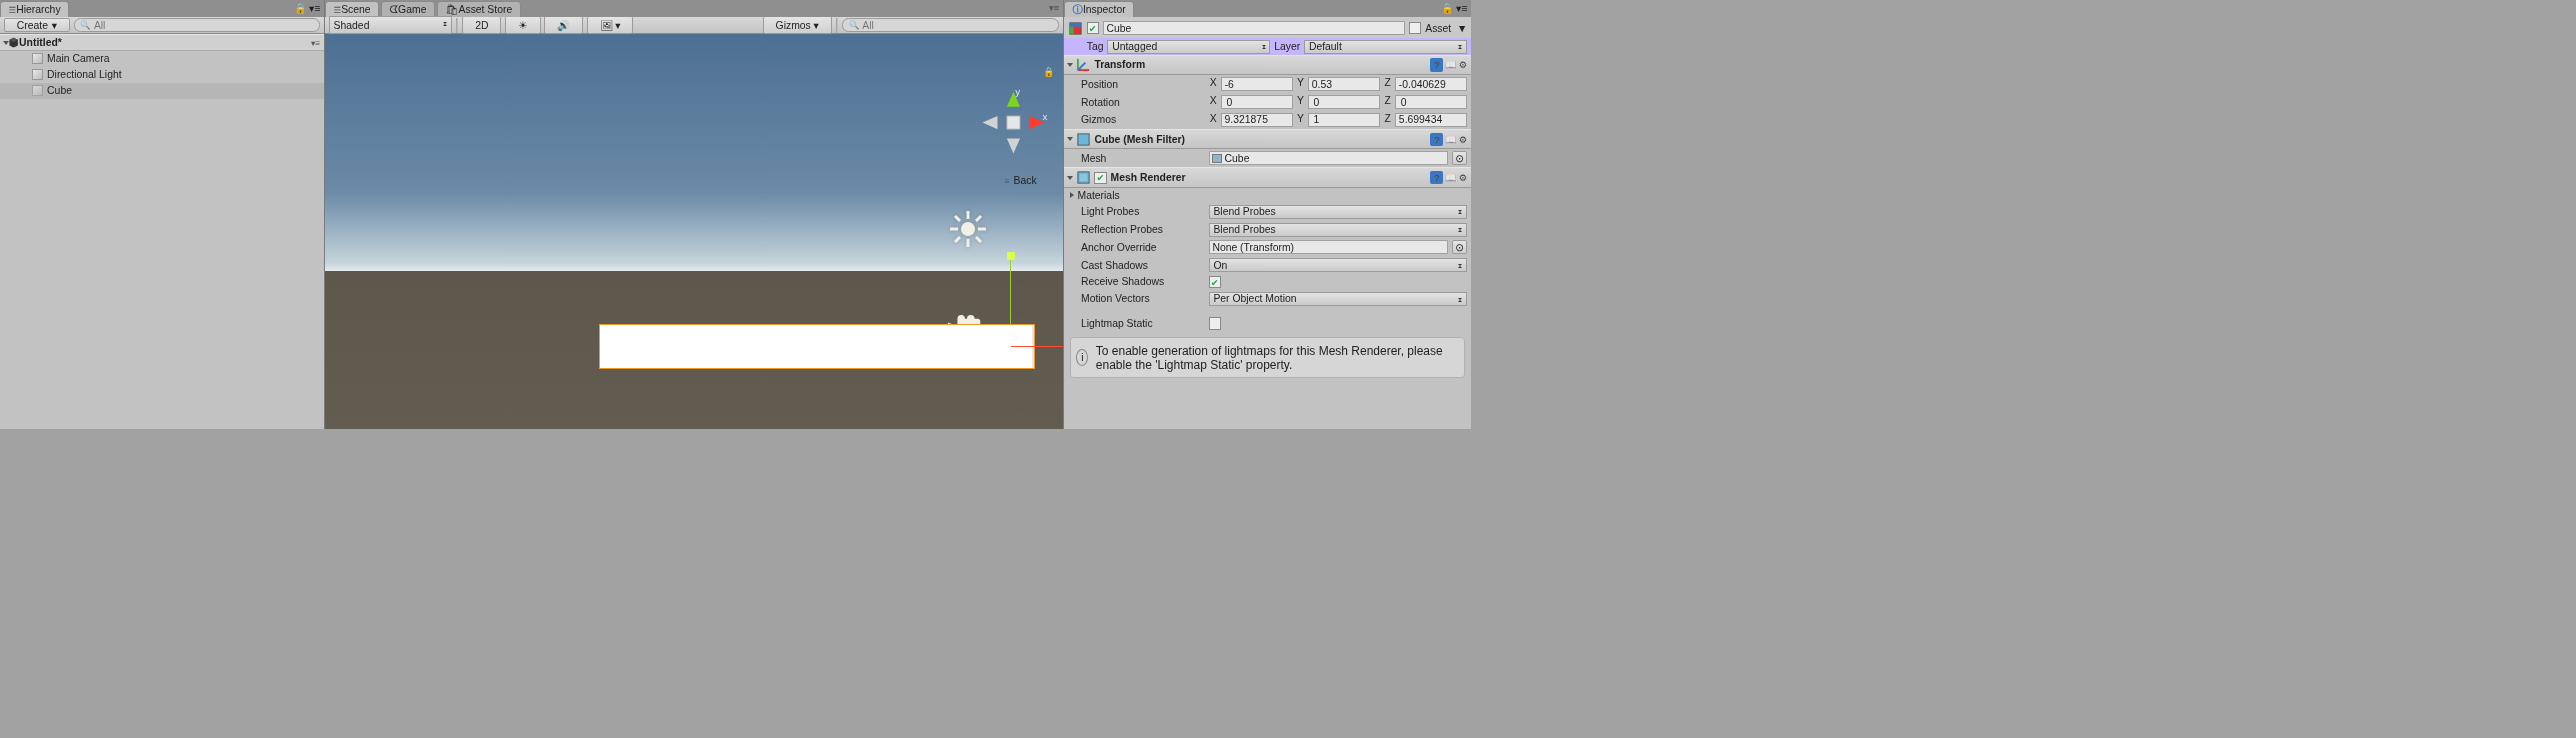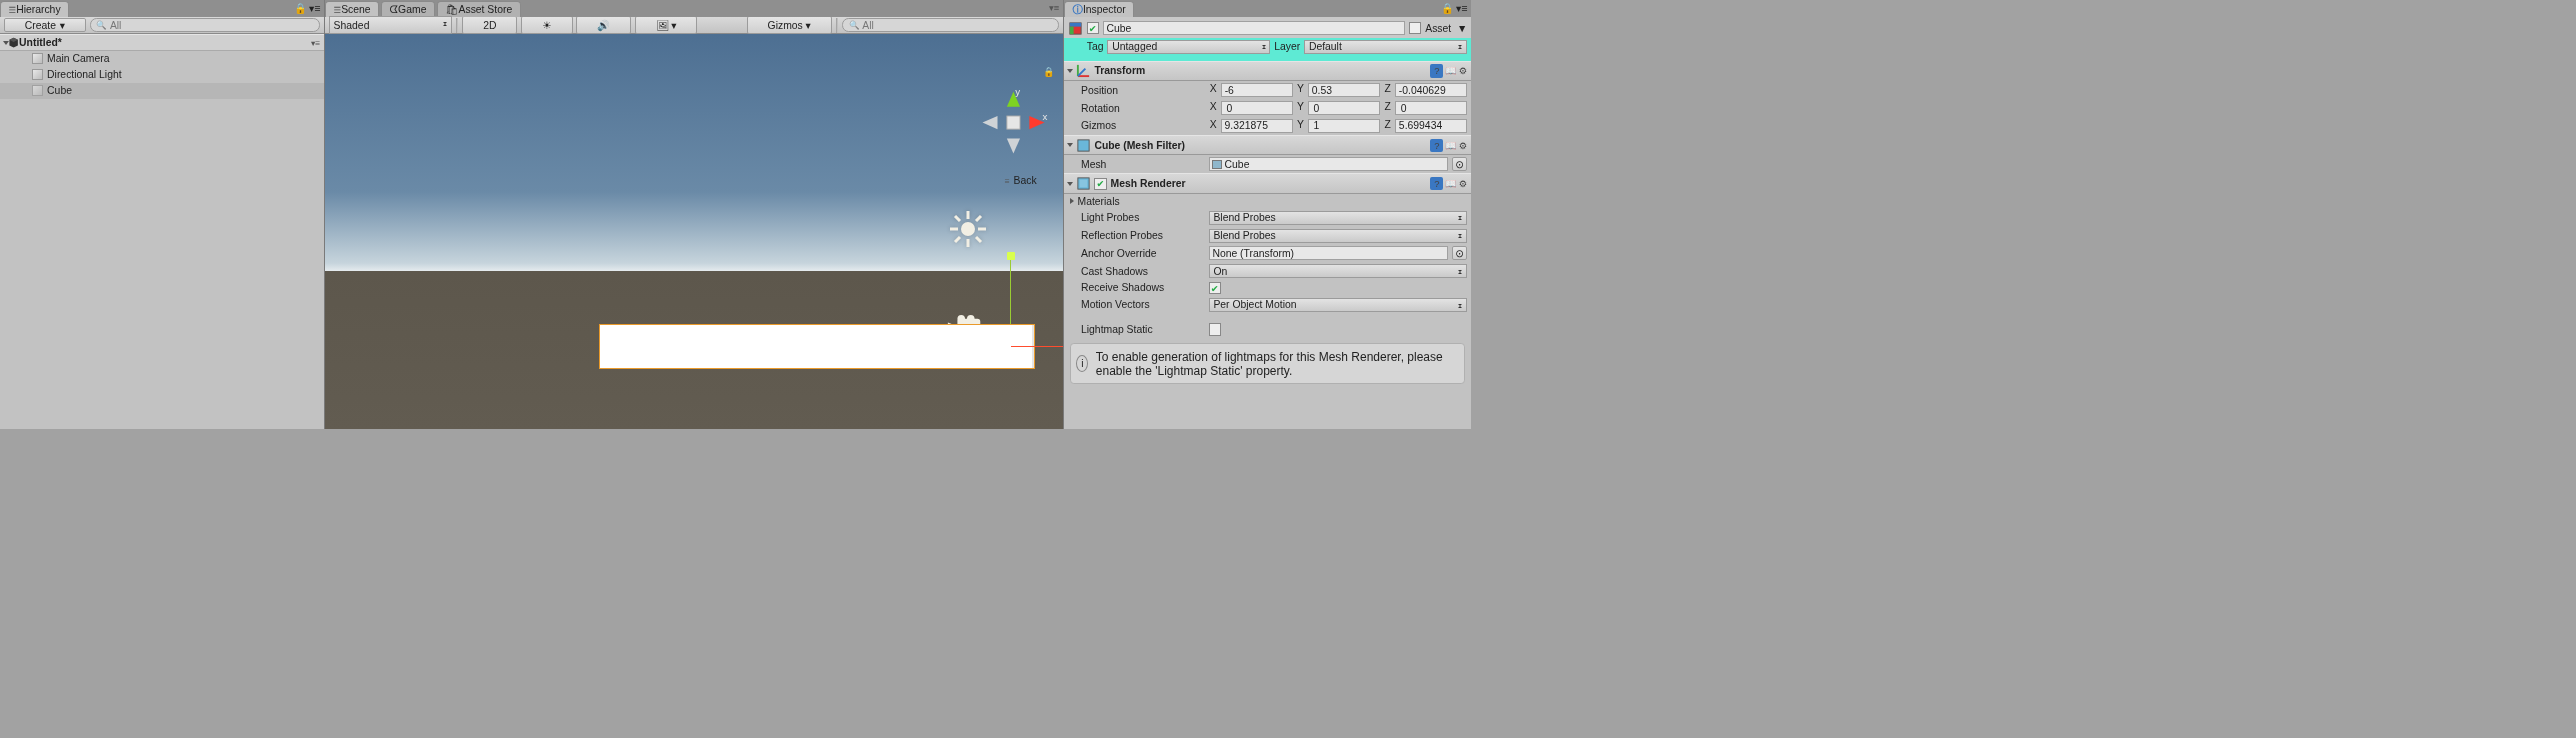--- a/index.html
+++ b/index.html
@@ -14,21 +14,21 @@
 }
 *{box-sizing:border-box;font-family:Verdana,Tahoma,sans-serif;font-size:10.4px;color:var(--txt);}
 body{margin:0;background:var(--bg);overflow:hidden;}
 .root{display:flex;width:1471px;height:429px;background:var(--bg);}
 
 
 .tabrow{height:17px;background:#8f8f8f;display:flex;align-items:flex-end;position:relative;}
 .tab{height:16px;background:var(--tab-act);border:0.9px solid var(--ln);border-bottom:none;border-radius:3.8px 3.8px 0 0;display:flex;align-items:center;padding:0 7.5px;margin-right:1.9px;position:relative;}
 .tab.bg{background:#b1b1b1;}
 .toolbar{height:17px;background:linear-gradient(#d9d9d9,#c3c3c3);border-bottom:0.9px solid var(--ln);display:flex;align-items:center;padding:0 3.8px;gap:3.8px;}
-.btn{height:14px;background:linear-gradient(#e5e5e5,#cfcfcf);border:0.9px solid #9b9b9b;border-radius:1.9px;display:flex;align-items:center;padding:0 20px;}
+.btn{height:14px;background:linear-gradient(#e5e5e5,#cfcfcf);border:0.9px solid #9b9b9b;border-radius:1.9px;display:flex;align-items:center;padding:0 12px;}
 .fld{height:14px;background:var(--field);border:0.9px solid #9b9b9b;border-radius:6.6px;padding:0 5.7px;display:flex;align-items:center;flex:1;color:#666;}
 .srch:before{content:"🔍";font-size:8.5px;margin-right:2.8px;opacity:.7;}
 .nfld{height:14px;background:#e8e8e8;border:0.9px solid #a0a0a0;padding:0 2.8px;display:flex;align-items:center;}
 .drop{height:14px;background:linear-gradient(#e3e3e3,#cacaca);border:0.9px solid #9b9b9b;display:flex;align-items:center;padding:0 3.8px;position:relative;flex:1;}
 .drop:after{content:"";position:absolute;right:3.8px;top:4.7px;border-left:2.8px solid transparent;border-right:2.8px solid transparent;border-top:2.8px solid #333;border-bottom:2.8px solid #333;height:0;width:0;}
 .chk{width:12.3px;height:12.3px;background:#eee;border:0.9px solid #888;display:inline-flex;align-items:center;justify-content:center;}
 .chk.on:after{content:"✔";font-size:9.4px;color:#2a4;}
 .sep{width:2.8px;height:15px;background:linear-gradient(90deg,#999,#ccc);}
 .fold{width:0;height:0;border-top:3.8px solid transparent;border-bottom:3.8px solid transparent;border-left:4.7px solid #555;display:inline-block;}
 .fold.dn{transform:rotate(90deg);}
@@ -242,21 +242,21 @@
               <rect x="2" y="6" width="4" height="8" fill="#4a4"></rect>
             </svg></span>
       <span class="chk on"></span>
       <div class="nfld" style="flex:1">
             <span>Cube</span>
           </div>
       <span class="chk"></span>
       <span>Asset</span>
           <span style="margin-left:1.9px">▼</span>
     </div>
-    <div class="row" style="background:#5eead4;padding-bottom:7px">
+    <div class="row" style="background:#c4b5fd;padding-bottom:1px">
       <span style="padding-left:19px">Tag</span>
       <div class="drop">
             <span>Untagged</span>
           </div>
       <span>Layer</span>
       <div class="drop">
             <span>Default</span>
           </div>
     </div>
 

